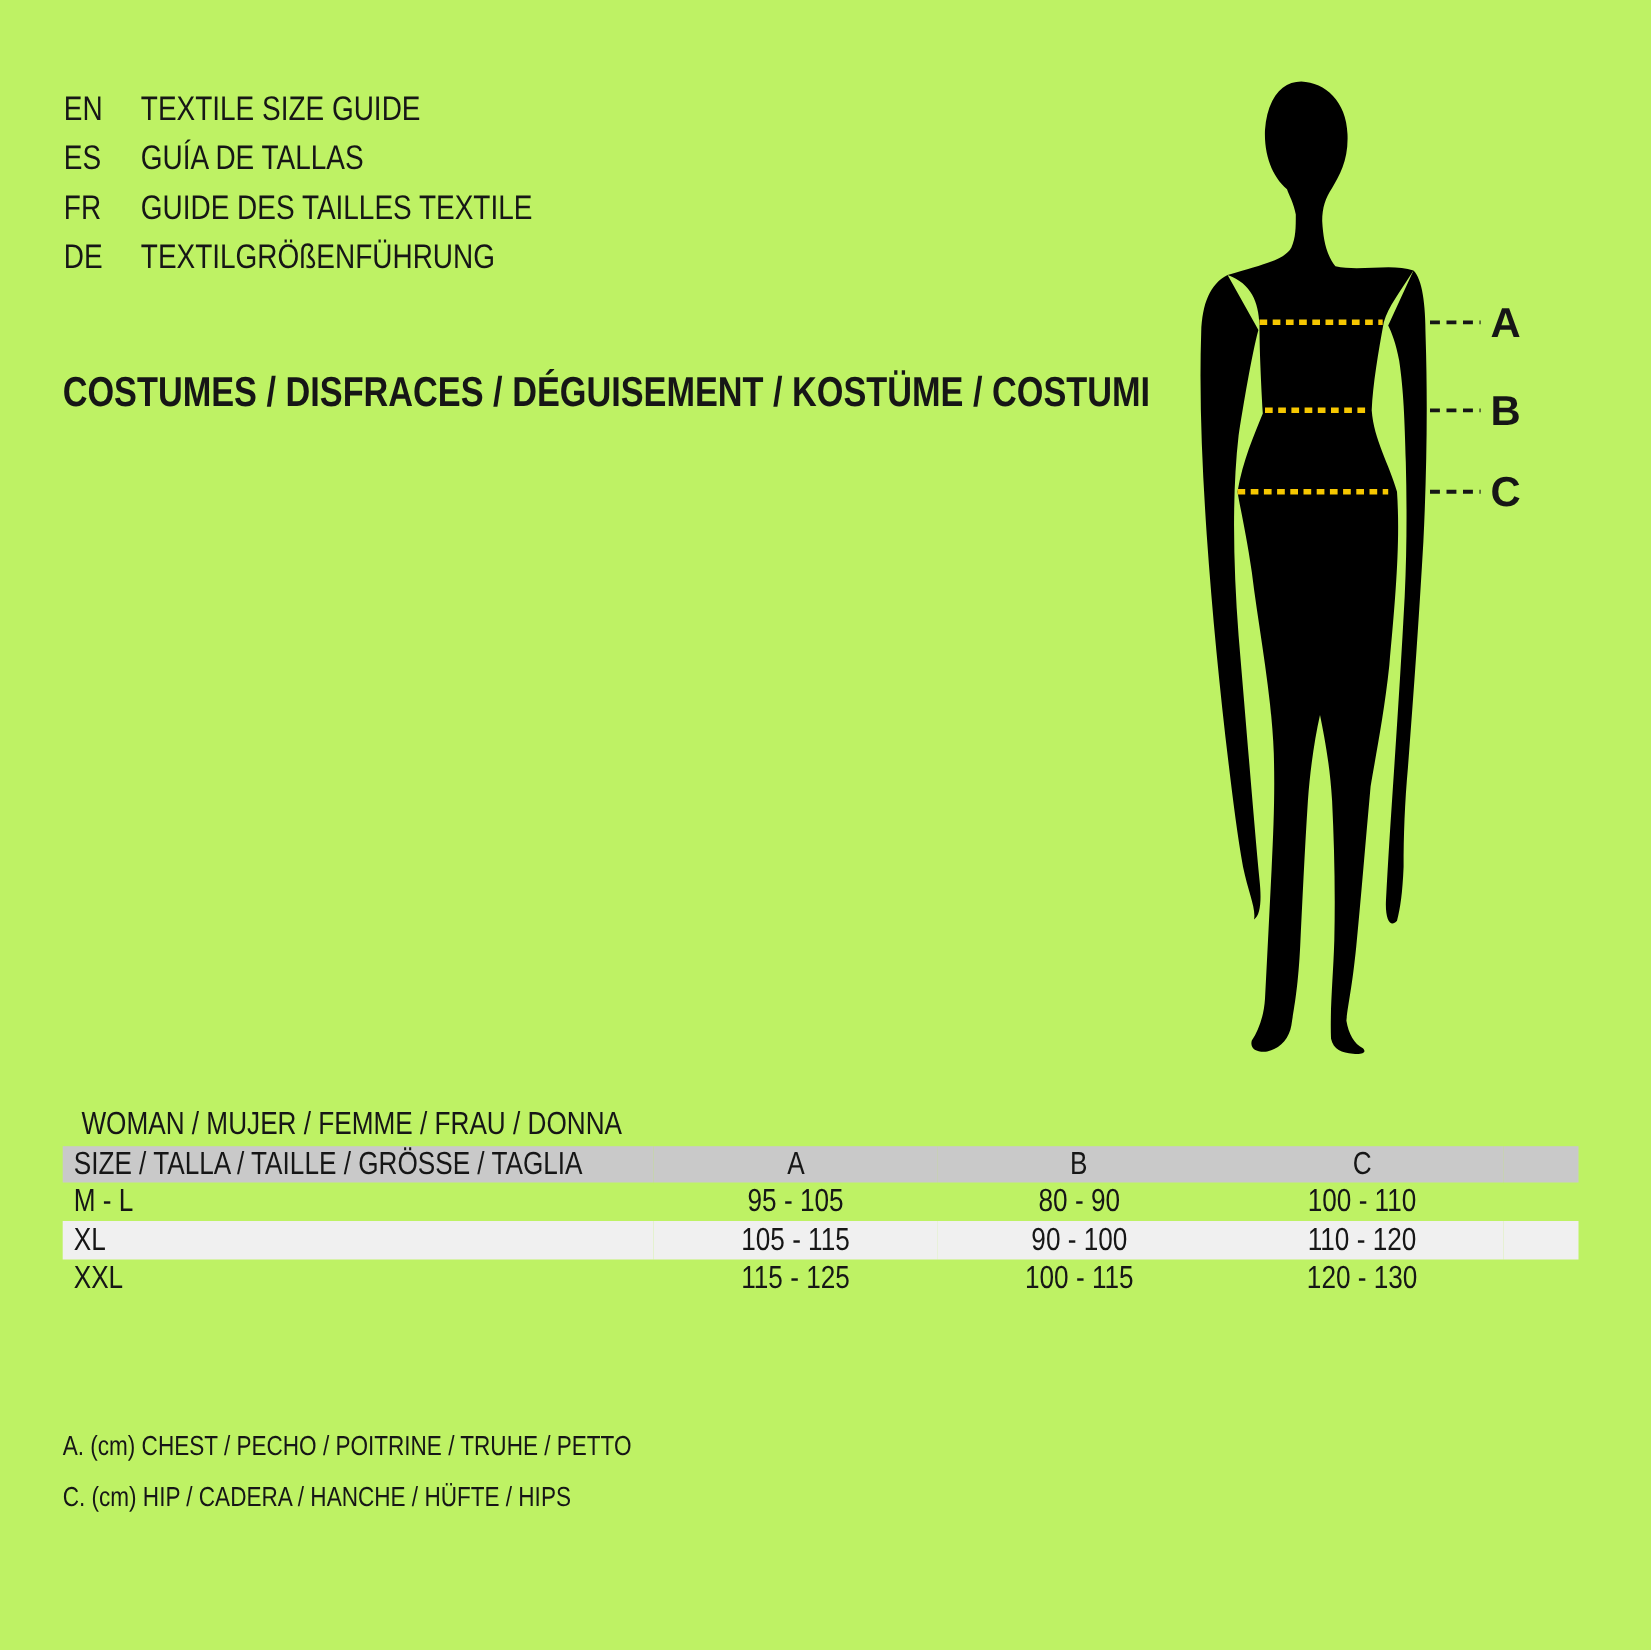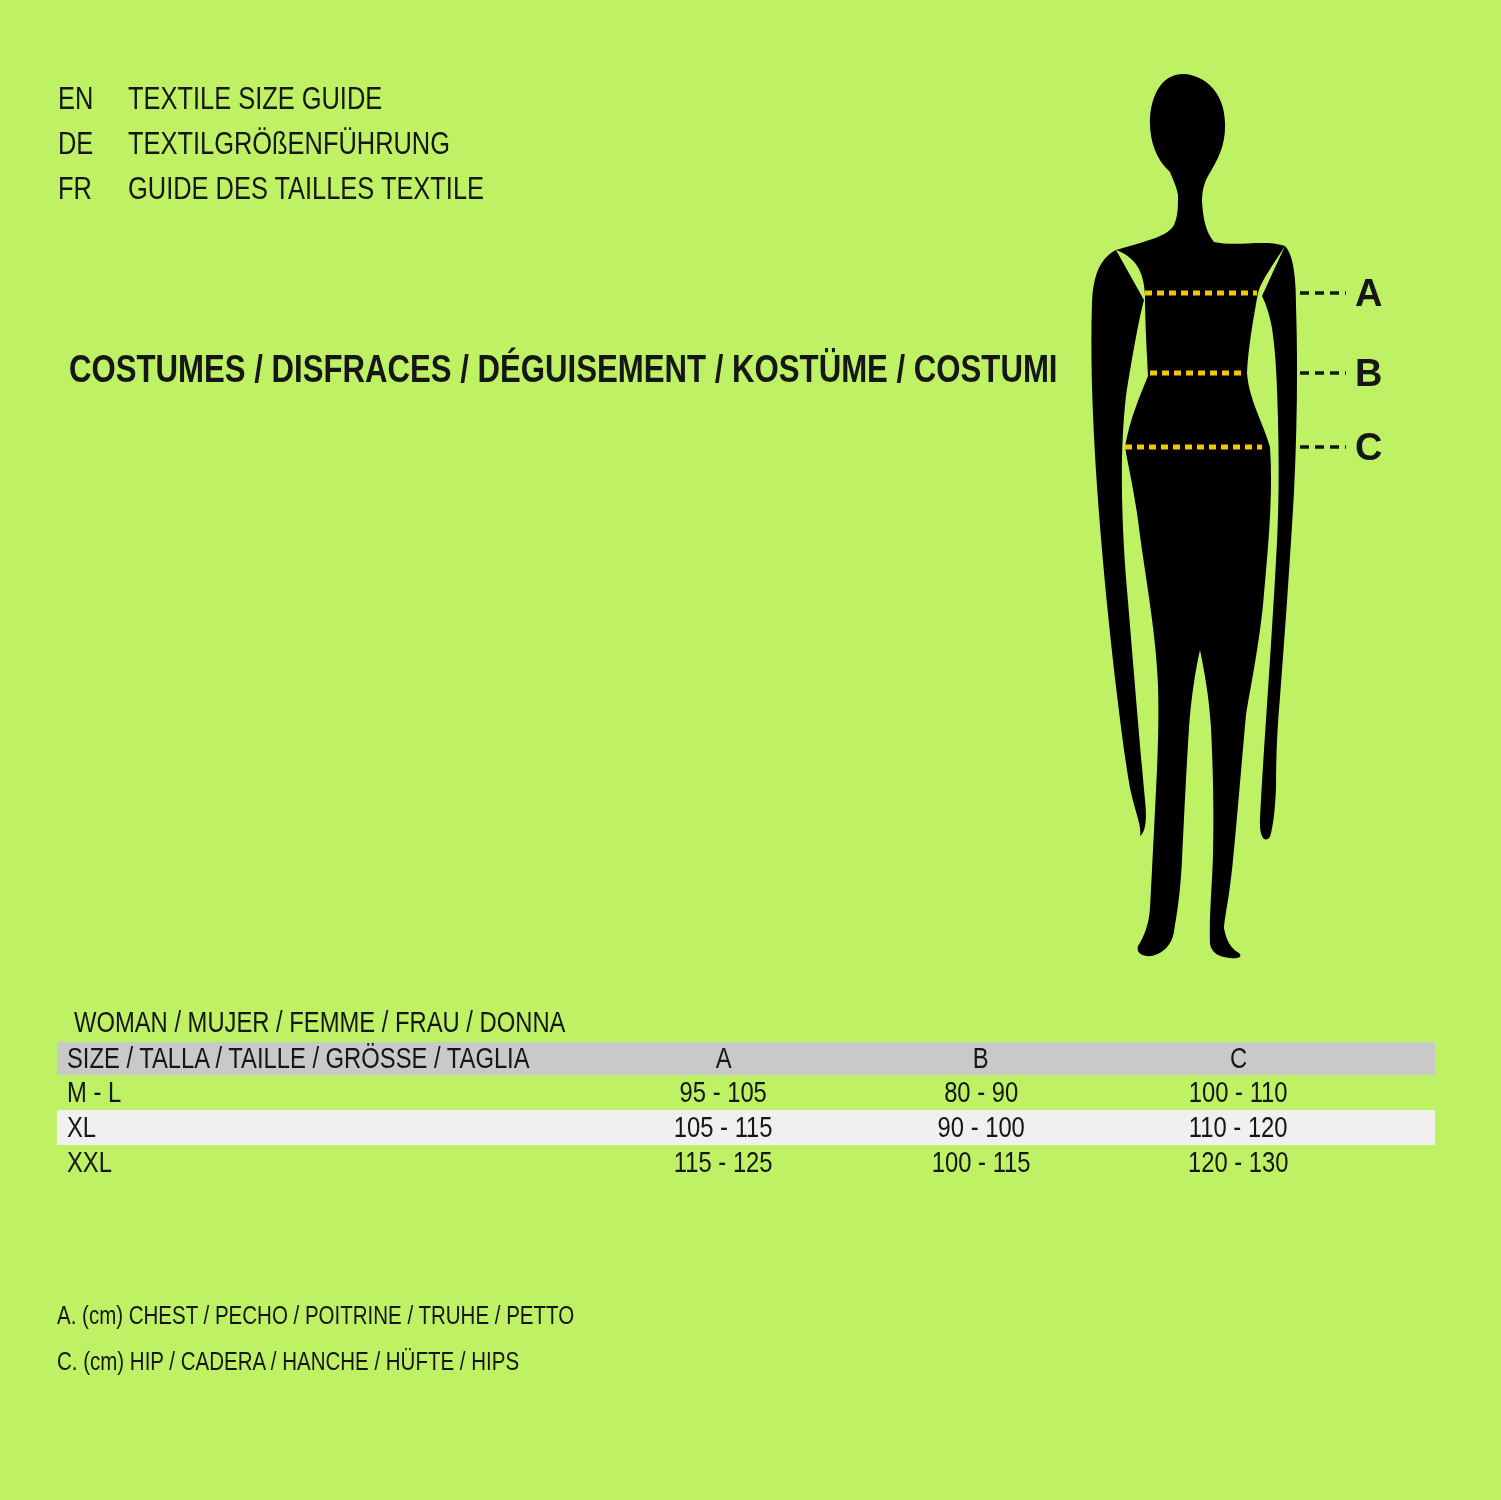--- a/index.html
+++ b/index.html
@@ -9,21 +9,21 @@
   }
   .cond{display:inline-block;transform:scaleX(.82);transform-origin:0 50%;white-space:nowrap;}
   .cond-c{display:inline-block;transform:scaleX(.82);transform-origin:50% 50%;white-space:nowrap;}
 
   
   .langs{position:absolute;left:58px;top:76px;}
   .lang-row{display:flex;align-items:center;height:45px;font-size:31px;font-weight:500;}
   .lang-code{width:70px;flex:0 0 70px;}
 
   
-  .category{position:absolute;left:57px;top:337px;font-size:38px;font-weight:700;margin:12px;line-height:40px;}
+  .category{position:absolute;left:57px;top:337px;font-size:38px;font-weight:700;margin:0;line-height:40px;}
 
   
   .figure{position:absolute;left:1050px;top:60px;width:450px;height:900px;}
   .figure text{font-family:"Liberation Sans",sans-serif;font-weight:700;font-size:38px;fill:#161616;}
 
   
   .section-title{position:absolute;left:57px;top:989px;font-size:29px;font-weight:400;margin:17px;line-height:32px;}
 
   
   .size-table-wrap{position:absolute;left:57px;top:1042px;width:1378px;}
@@ -43,26 +43,30 @@
 <body>
 
 <div class="page">
 
   <section class="langs">
     <div class="lang-row">
       <span class="lang-code"><span class="cond">EN</span></span>
       <span class="lang-label cond">TEXTILE SIZE GUIDE</span>
     </div>
     <div class="lang-row">
-      <span class="lang-code"><span class="cond">DE</span></span>
-      <span class="lang-label cond">TEXTILGRÖßENFÜHRUNG</span>
+      <span class="lang-code"><span class="cond">ES</span></span>
+      <span class="lang-label cond">GUÍA DE TALLAS</span>
     </div>
     <div class="lang-row">
       <span class="lang-code"><span class="cond">FR</span></span>
       <span class="lang-label cond">GUIDE DES TAILLES TEXTILE</span>
+    </div>
+    <div class="lang-row">
+      <span class="lang-code"><span class="cond">DE</span></span>
+      <span class="lang-label cond">TEXTILGRÖßENFÜHRUNG</span>
     </div>
   </section>
 
   <h1 class="category"><span class="cond">COSTUMES / DISFRACES / DÉGUISEMENT / KOSTÜME / COSTUMI</span></h1>
 
   <svg class="figure" viewBox="0 0 450 900" aria-hidden="true">
     <path fill="#000" d="M133,14 C155,15 174,32 175,62 C176,85 168,99 161,111 C155,120 152,129 152,141
          C153,159 156,172 164,182 C186,187 216,179 235,186 C223,205 212,219 208,233
          C203,260 198,290 197,313 C199,340 213,362 220,387 C223,432 219,480 213,545
          C208,592 200,630 196,655 C191,710 187,760 183,800 C179,840 175,855 174,868

